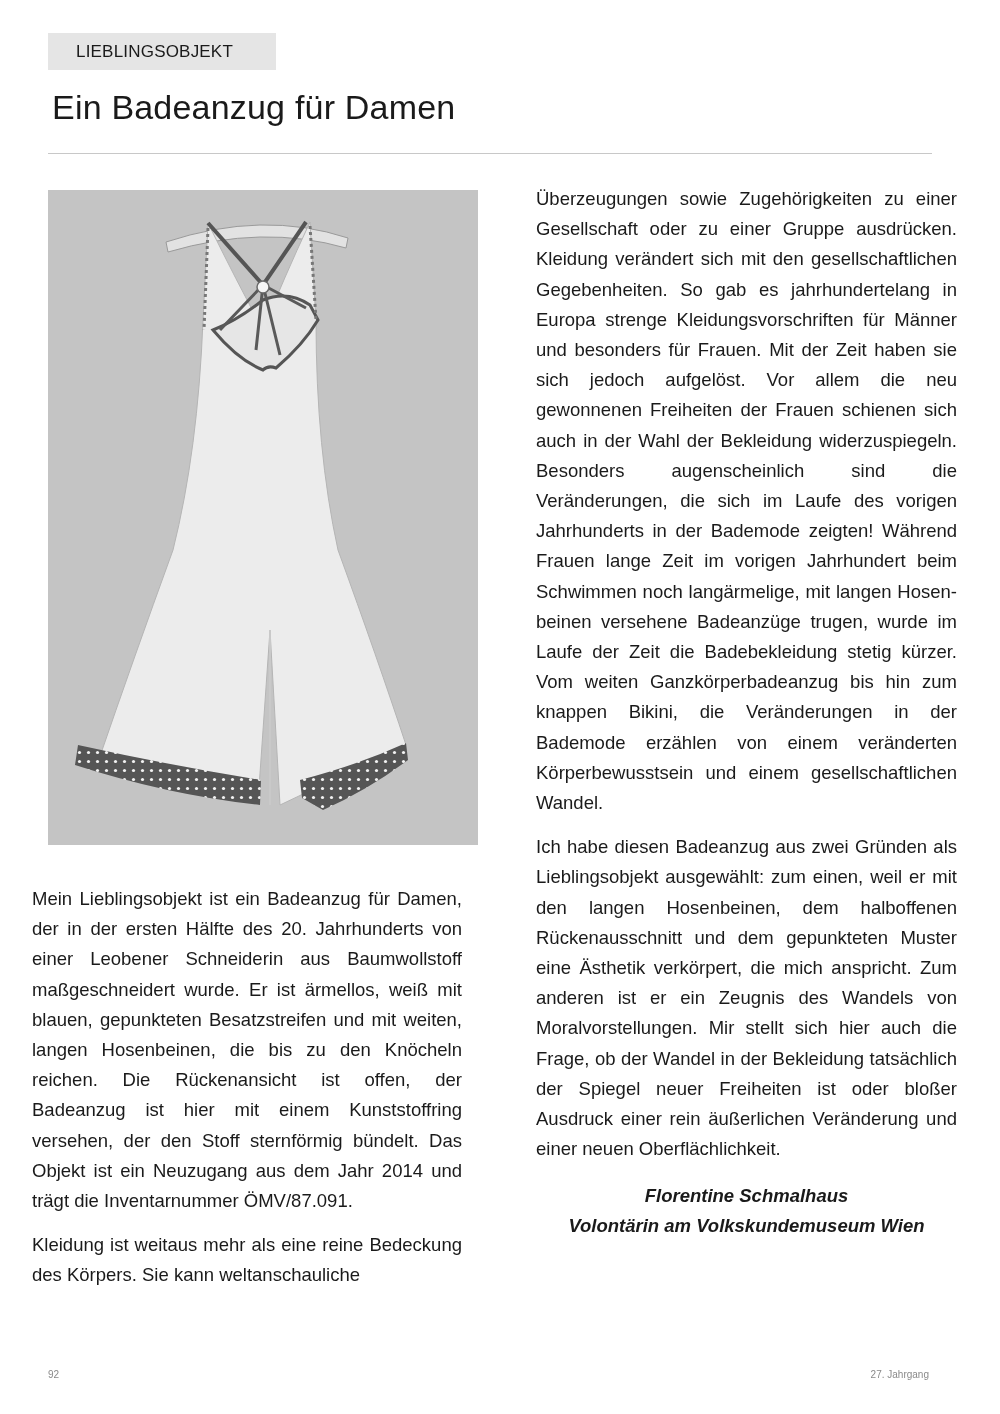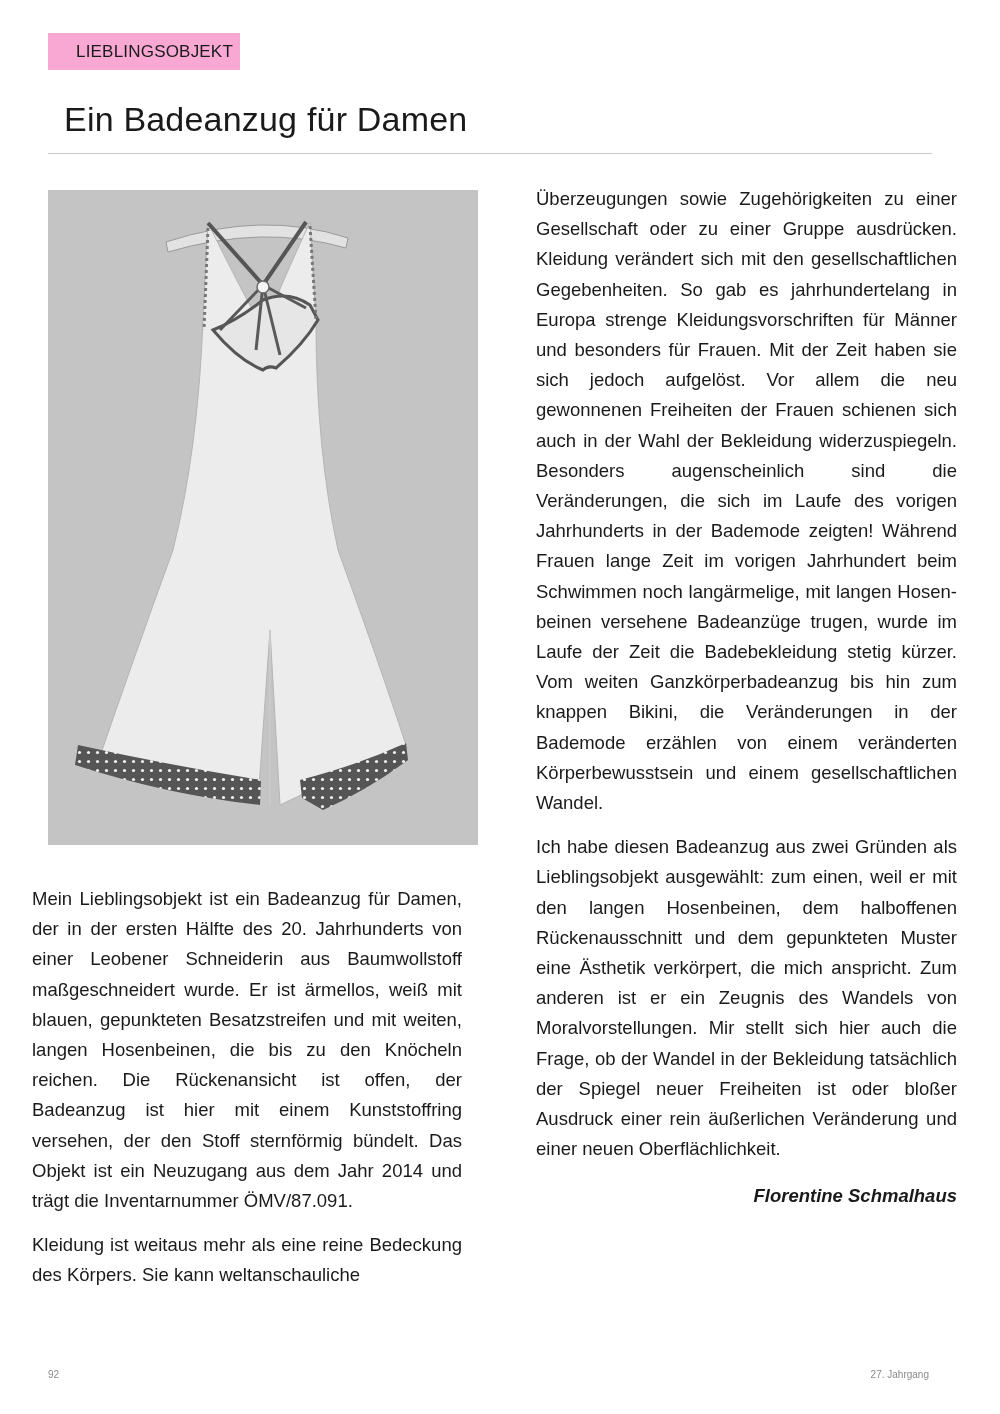--- a/index.html
+++ b/index.html
@@ -1,30 +1,30 @@
 <!DOCTYPE html>
 <html><head>
 <meta charset="utf-8">
 <style>
   html, body { margin: 0; padding: 0; background: #ffffff; }
   body { width: 1000px; height: 1414px; position: relative; overflow: hidden;
          font-family: "Liberation Sans", "DejaVu Sans", sans-serif; color: #1a1a1a; }
-  .kicker { position: absolute; left: 48px; top: 33px; width: 192px; height: 37px;
-            background: #f9a8d4; text-align: right; }
+  .kicker { position: absolute; left: 48px; top: 33px; width: 228px; height: 37px;
+            background: #e5e5e5; text-align: right; }
   .kicker span { position: absolute; left: 28px; top: 9px; font-size: 17px; letter-spacing: 0.2px; color: #1a1a1a; }
-  .title { position: absolute; left: 48px; top: 84px; font-size: 34px; font-weight: normal; color: #1a1a1a; margin: 16px; letter-spacing: 0.2px; }
+  .title { position: absolute; left: 48px; top: 84px; font-size: 34px; font-weight: normal; color: #1a1a1a; margin: 4px; letter-spacing: 0.2px; }
   .rule { position: absolute; left: 48px; top: 153px; width: 884px; height: 1px; background: #c8c8c8; }
   .photo { position: absolute; left: 48px; top: 190px; width: 430px; height: 655px; background: #c4c4c4; }
   .photo svg { display: block; width: 100%; height: 100%; }
   .col { position: absolute; width: 430px; font-size: 18.5px; line-height: 30.2px;
          text-align: justify; hyphens: manual; }
   .col p { margin: 0 0 14px 0; }
   .col-left { left: 32px; top: 884px; }
   .col-right { left: 508px; top: 184px; width: 421px; margin-left: 28px; }
-  .sig { font-weight: bold; font-style: italic; margin-top: 16px; line-height: 30px; text-align: right; }
+  .sig { font-weight: bold; font-style: italic; margin-top: 16px; line-height: 30px; text-align: center; }
   .sig div { display: block; }
   .footer { position: absolute; top: 1369px; font-size: 10px; color: #8a8a8a; }
   .footer.left { left: 48px; }
   .footer.right { right: 71px; }
 </style>
 </head>
 <body>
 
 <div class="kicker">
   <span>LIEBLINGSOBJEKT</span>
@@ -66,17 +66,18 @@
 <div class="col col-left">
   <p>Mein Lieblingsobjekt ist ein Badeanzug für Damen, der in der ersten Hälfte des 20. Jahr­hunderts von einer Leobener Schneiderin aus Baumwollstoff maßgeschneidert wurde. Er ist ärmellos, weiß mit blauen, gepunkteten Besatz­streifen und mit weiten, langen Hosenbeinen, die bis zu den Knöcheln reichen. Die Rückenan­sicht ist offen, der Badeanzug ist hier mit einem Kunststoffring versehen, der den Stoff sternför­mig bündelt. Das Objekt ist ein Neuzugang aus dem Jahr 2014 und trägt die Inventarnummer ÖMV/87.091.</p>
   <p>Kleidung ist weitaus mehr als eine reine Bede­ckung des Körpers. Sie kann weltanschauliche</p>
 </div>
 
 <div class="col col-right">
   <p>Überzeugungen sowie Zugehörigkeiten zu einer Gesellschaft oder zu einer Gruppe ausdrücken. Kleidung verändert sich mit den gesellschaftlichen Gegebenheiten. So gab es jahrhundertelang in Europa strenge Klei­dungsvorschriften für Männer und besonders für Frauen. Mit der Zeit haben sie sich jedoch aufgelöst. Vor allem die neu gewonnenen Frei­heiten der Frauen schienen sich auch in der Wahl der Bekleidung widerzuspiegeln. Beson­ders augenscheinlich sind die Veränderungen, die sich im Laufe des vorigen Jahrhunderts in der Bademode zeigten! Während Frauen lange Zeit im vorigen Jahrhundert beim Schwim­men noch langärmelige, mit langen Hosen­beinen versehene Badeanzüge trugen, wurde im Laufe der Zeit die Badebekleidung stetig kürzer. Vom weiten Ganzkörperbadeanzug bis hin zum knappen Bikini, die Veränderungen in der Bademode erzählen von einem verän­derten Körperbewusstsein und einem gesell­schaftlichen Wandel.</p>
   <p>Ich habe diesen Badeanzug aus zwei Gründen als Lieblingsobjekt ausgewählt: zum einen, weil er mit den langen Hosenbeinen, dem halbof­fenen Rückenausschnitt und dem gepunkte­ten Muster eine Ästhetik verkörpert, die mich anspricht. Zum anderen ist er ein Zeugnis des Wandels von Moralvorstellungen. Mir stellt sich hier auch die Frage, ob der Wandel in der Bekleidung tatsächlich der Spiegel neuer Freiheiten ist oder bloßer Ausdruck einer rein äußerlichen Veränderung und einer neuen Oberflächlichkeit.</p>
   <div class="sig">
     <div>Florentine Schmalhaus</div>
+    <div>Volontärin am Volkskundemuseum Wien</div>
   </div>
 </div>
 
 <div class="footer left">92</div>
 <div class="footer right">27. Jahrgang</div>
 
 </body></html>

